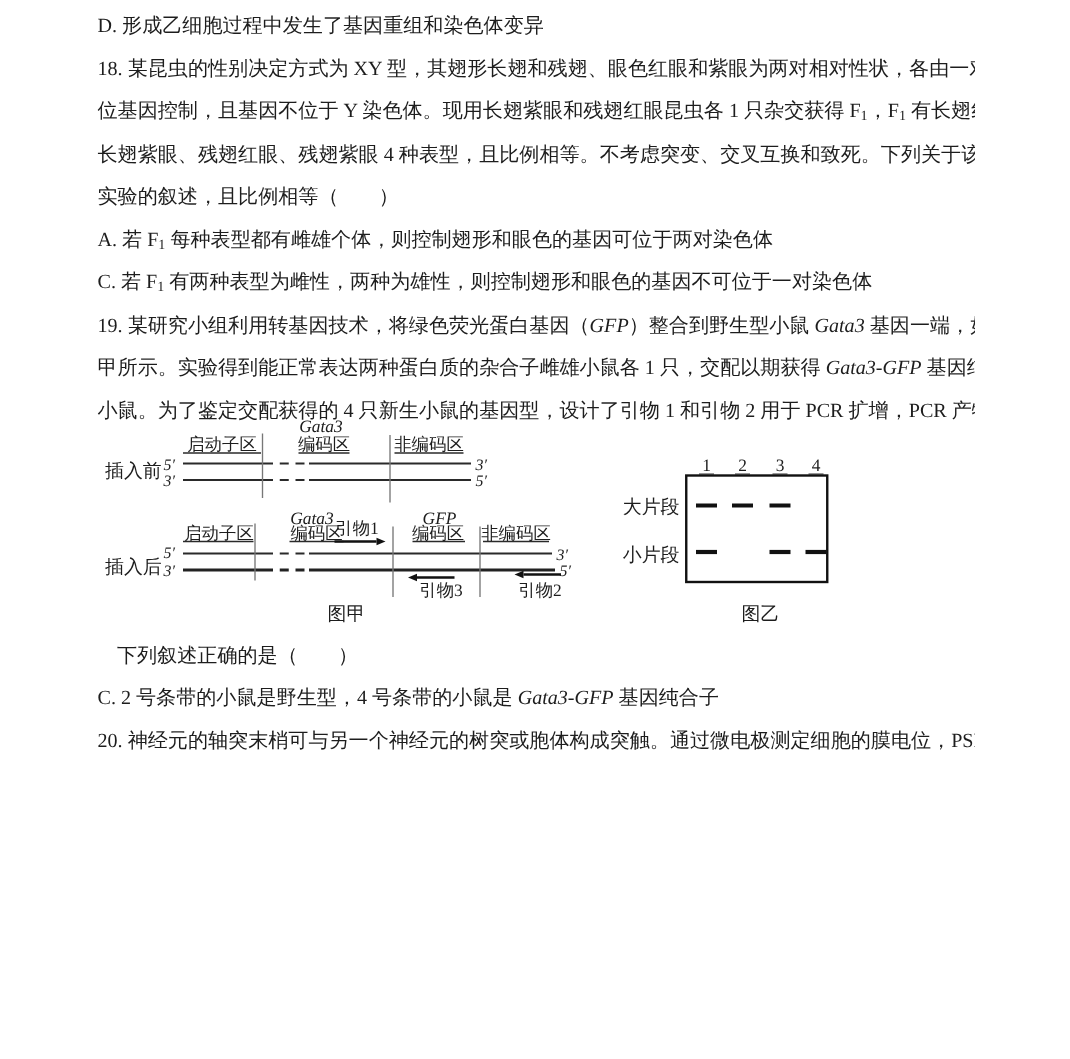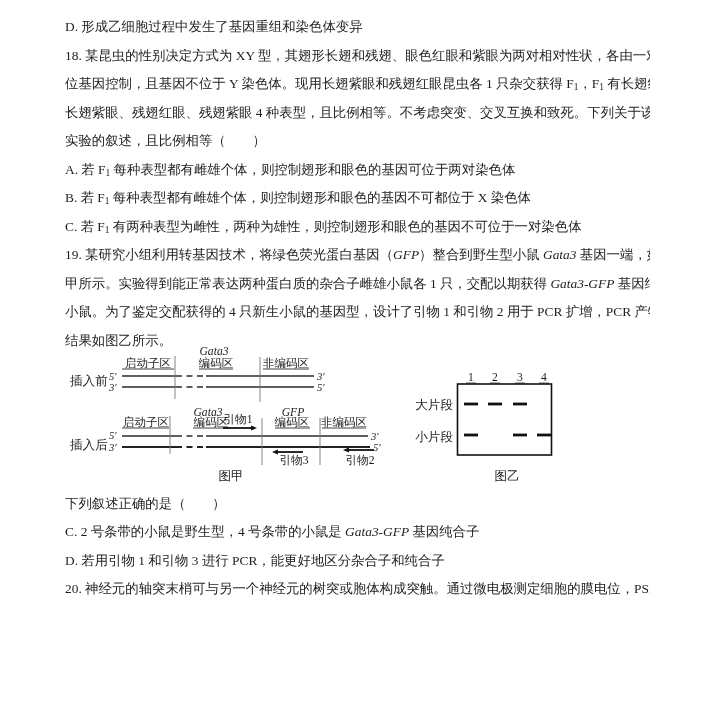--- a/index.html
+++ b/index.html
@@ -1,25 +1,25 @@
 <!DOCTYPE html>
 <html><head>
 <meta charset="utf-8">
 <style>
   html,body{margin:0;padding:0;}
   body{width:713px;height:706px;background:#ffffff;overflow:hidden;}
   .doc{margin-left:65px;width:585px;color:#1d1d1d;
        font-family:"Liberation Serif","DejaVu Serif",serif;
-       font-size:13.4px;line-height:28.5px;padding-top:13px;}
+       font-size:13.4px;line-height:28.5px;padding-top:3px;}
   .line{height:28.5px;white-space:nowrap;overflow:hidden;}
   .fill{text-align:justify;text-align-last:justify;}
   .it{font-style:italic;}
   .sb{font-size:0.7em;vertical-align:-0.22em;}
   .figure{margin-top:-9.5px;height:137px;position:relative;}
-  .afterfig{margin-top:7px;}
+  .afterfig{margin-top:7px;margin-left:13px;}
   svg{display:block;}
   svg text{font-size:11.6px;fill:#1d1d1d;font-family:"Liberation Serif","DejaVu Serif",serif;}
   svg text.big{font-size:12.6px;}
   svg text.prime{font-size:10.6px;font-style:italic;}
   svg text.gene{font-style:italic;}
   .strand{stroke:#2a2a2a;stroke-width:1.4;}
   .strandb{stroke:#222;stroke-width:2;}
   .dash{stroke-dasharray:6 4.5;}
   .divl{stroke:#777;stroke-width:0.9;}
   .ul{stroke:#2a2a2a;stroke-width:0.9;}
@@ -32,26 +32,24 @@
 </head>
 <body>
 
 <div class="doc">
   <div class="line"><span>D. 形成乙细胞过程中发生了基因重组和染色体变异</span></div>
   <div class="line fill"><span>18. 某昆虫的性别决定方式为 XY 型，其翅形长翅和残翅、眼色红眼和紫眼为两对相对性状，各由一对等</span></div>
   <div class="line fill"><span>位基因控制，且基因不位于 Y 染色体。现用长翅紫眼和残翅红眼昆虫各 1 只杂交获得 F</span><span class="sb">1</span><span>，F</span><span class="sb">1</span><span> 有长翅红眼、</span></div>
   <div class="line fill"><span>长翅紫眼、残翅红眼、残翅紫眼 4 种表型，且比例相等。不考虑突变、交叉互换和致死。下列关于该杂交</span></div>
   <div class="line"><span>实验的叙述，且比例相等（　　）</span></div>
   <div class="line"><span>A. 若 F</span><span class="sb">1</span><span> 每种表型都有雌雄个体，则控制翅形和眼色的基因可位于两对染色体</span></div>
-  <div class="line"><span>B. 若 F</span><span class="sb">1</span><span> 每种表型都有雌雄个体，则控制翅形和眼色的基因不可都位于 X 染色体</span></div>
   <div class="line"><span>C. 若 F</span><span class="sb">1</span><span> 有两种表型为雌性，两种为雄性，则控制翅形和眼色的基因不可位于一对染色体</span></div>
   <div class="line fill"><span>19. 某研究小组利用转基因技术，将绿色荧光蛋白基因（</span><span class="it">GFP</span><span>）整合到野生型小鼠 </span><span class="it">Gata3</span><span> 基因一端，如图</span></div>
   <div class="line fill"><span>甲所示。实验得到能正常表达两种蛋白质的杂合子雌雄小鼠各 1 只，交配以期获得 </span><span class="it">Gata3-GFP</span><span> 基因纯合子</span></div>
   <div class="line fill"><span>小鼠。为了鉴定交配获得的 4 只新生小鼠的基因型，设计了引物 1 和引物 2 用于 PCR 扩增，PCR 产物电泳</span></div>
-  <div class="line"><span>结果如图乙所示。</span></div>
 
   <div class="figure">
     <svg width="585" height="137" viewBox="0 0 585 137">
 
       <g>
         <text x="5" y="39" class="big">插入前</text>
         <text x="44" y="34" class="prime">5′</text>
         <text x="44" y="45" class="prime">3′</text>
         <g>
           <line class="strand" x1="57" y1="30" x2="111" y2="30"></line>
@@ -139,15 +137,14 @@
             <line x1="448" x2="462" y1="89" y2="89" class="band"></line>
             <line x1="472" x2="486" y1="89" y2="89" class="band"></line>
           </g>
         <text x="442" y="134" text-anchor="middle" class="big">图乙</text>
       </g>
     </svg>
   </div>
 
   <div class="line afterfig"><span>下列叙述正确的是（　　）</span></div>
   <div class="line"><span>C. 2 号条带的小鼠是野生型，4 号条带的小鼠是 </span><span class="it">Gata3-GFP</span><span> 基因纯合子</span></div>
-  <div class="line"><span>D. 若用引物 1 和引物 3 进行 PCR，能更好地区分杂合子和纯合子</span></div>
   <div class="line fill"><span>20. 神经元的轴突末梢可与另一个神经元的树突或胞体构成突触。通过微电极测定细胞的膜电位，PSP1 和</span></div>
 </div>
 
 </body></html>

